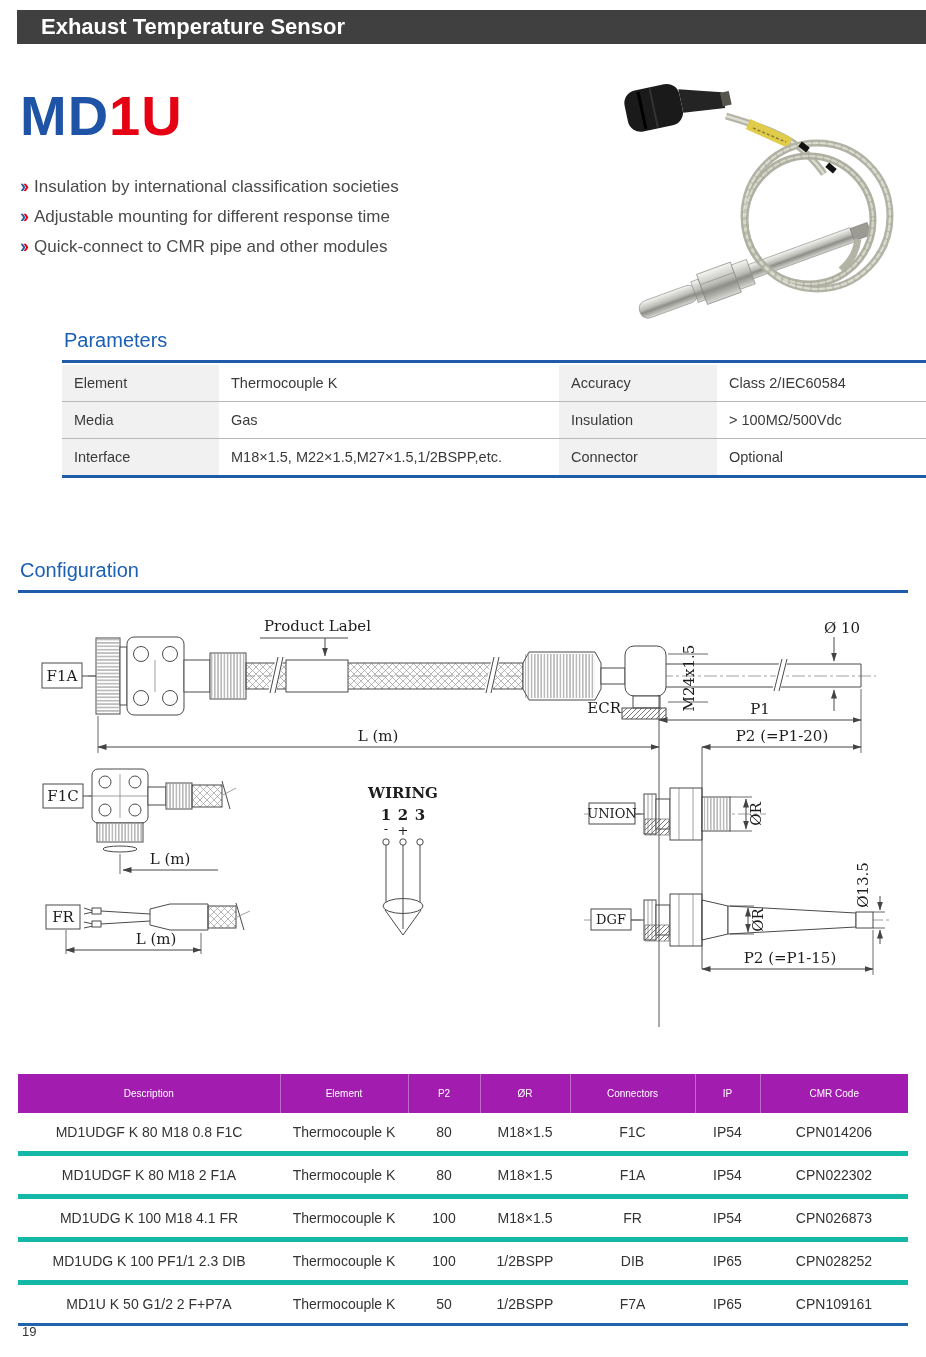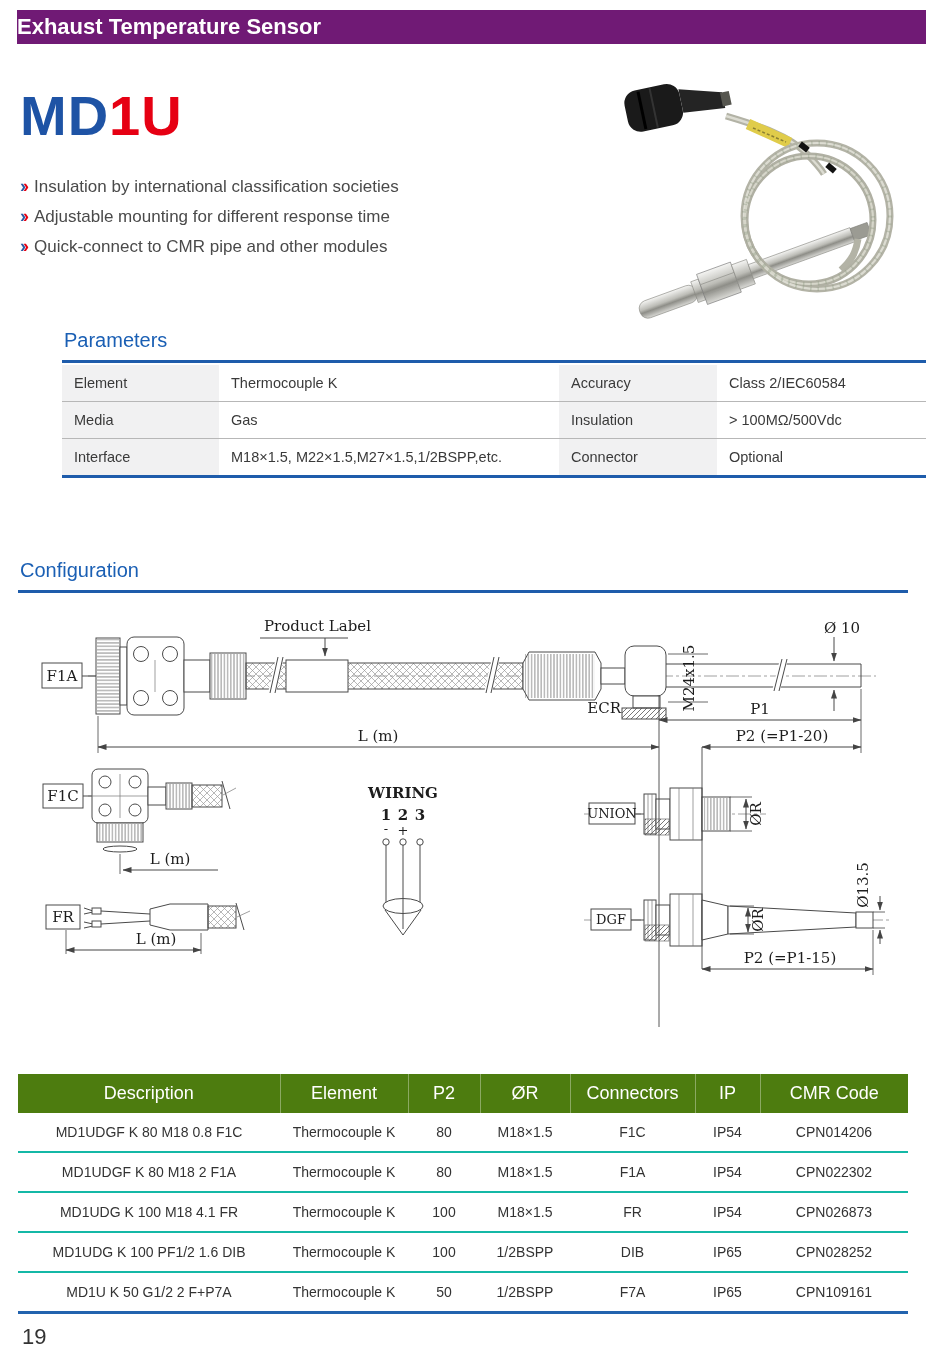--- a/index.html
+++ b/index.html
@@ -1,19 +1,19 @@
 <!DOCTYPE html>
 <html><head>
 <meta charset="utf-8">
 <style>
   html,body{margin:0;padding:0;}
   body{width:926px;height:1357px;position:relative;background:#fff;overflow:hidden;
        font-family:"Liberation Sans",sans-serif;color:#3c3c3c;}
-  .topbar{position:absolute;left:17px;top:10px;width:909px;height:34px;background:#701a75;
-          color:#fff;font-weight:bold;font-size:22px;line-height:34px;padding-left:0;box-sizing:border-box;}
+  .topbar{position:absolute;left:17px;top:10px;width:909px;height:34px;background:#404040;
+          color:#fff;font-weight:bold;font-size:22px;line-height:34px;padding-left:24px;box-sizing:border-box;}
   .model{position:absolute;left:20px;top:83px;font-size:56px;font-weight:bold;letter-spacing:1px;}
   .model .mb{color:#1e53a5;}
   .model .mr{color:#e60013;}
   .features{position:absolute;left:20px;top:176px;list-style:none;margin:0;padding:0;}
   .features li{font-size:17px;color:#4a4a4a;margin-bottom:9px;display:flex;align-items:baseline;}
   .chev{font-weight:bold;font-size:18px;letter-spacing:-3px;margin-right:8px;}
   .chev .c1{color:#2a5ba6;}
   .chev .c2{color:#e60013;}
   .photo{position:absolute;left:598px;top:64px;}
   .section{position:absolute;left:18px;width:890px;}
@@ -22,26 +22,26 @@
   #parameters{top:329px;padding-left:44px;}
   #configuration{top:559px;}
   table{border-collapse:collapse;table-layout:fixed;}
   .ptable{width:890px;margin-top:2px;}
   .ptable td{height:36px;font-size:14.5px;padding:0 0 0 12px;color:#3a3a3a;}
   .ptable tr{border-bottom:1px solid #b7b7b7;}
   .ptable tr:last-child{border-bottom:3px solid #1e5cab;}
   .ptable td.lab{background:#f1f1f2;}
   #selection{top:1074px;}
   .stable{width:890px;}
-  .stable th{background:#4d7c0f;color:#fff;font-weight:normal;font-size:18px;height:37px;text-align:center;}
+  .stable th{background:#a21caf;color:#fff;font-weight:normal;font-size:10px;height:37px;text-align:center;}
   .stable th + th{border-left:1px solid rgba(255,255,255,.35);}
   .stable td{height:36px;font-size:14px;color:#333;text-align:center;}
-  .stable tbody tr{border-bottom:2px solid #14b8a6;}
+  .stable tbody tr{border-bottom:5px solid #14b8a6;}
   .stable tbody tr:last-child{border-bottom:3px solid #2263ae;}
-  .pagenum{position:absolute;left:22px;top:1324px;font-size:22px;color:#333;}
+  .pagenum{position:absolute;left:22px;top:1324px;font-size:13px;color:#333;}
   .cfg-svg{display:block;margin-top:4px;}
   
   .ln{stroke:#4a4a4a;stroke-width:1;fill:none;}
   .fw{fill:#fff;stroke:#4a4a4a;stroke-width:1;}
   .thin{stroke:#777;stroke-width:.7;fill:none;}
   .ext{stroke:#444;stroke-width:.8;fill:none;}
   .dim{stroke:#444;stroke-width:1;fill:none;marker-start:url(#ar);marker-end:url(#ar);}
   .are{marker-end:url(#ar);}
   .cl{stroke:#888;stroke-width:.8;fill:none;stroke-dasharray:13 3 3 3;}
   text.d{font-family:"DejaVu Serif",serif;font-size:15px;fill:#1d1d1d;}
@@ -395,21 +395,21 @@
       <tr>
         <td>MD1UDG   K 100 M18  4.1 FR</td>
         <td>Thermocouple K</td>
         <td>100</td>
         <td>M18×1.5</td>
         <td>FR</td>
         <td>IP54</td>
         <td>CPN026873</td>
       </tr>
       <tr>
-        <td>MD1UDG K 100 PF1/2 1.6  DIB</td>
+        <td>MD1UDG K 100 PF1/1 2.3  DIB</td>
         <td>Thermocouple K</td>
         <td>100</td>
         <td>1/2BSPP</td>
         <td>DIB</td>
         <td>IP65</td>
         <td>CPN028252</td>
       </tr>
       <tr>
         <td>MD1U K 50 G1/2 2 F+P7A</td>
         <td>Thermocouple K</td>

